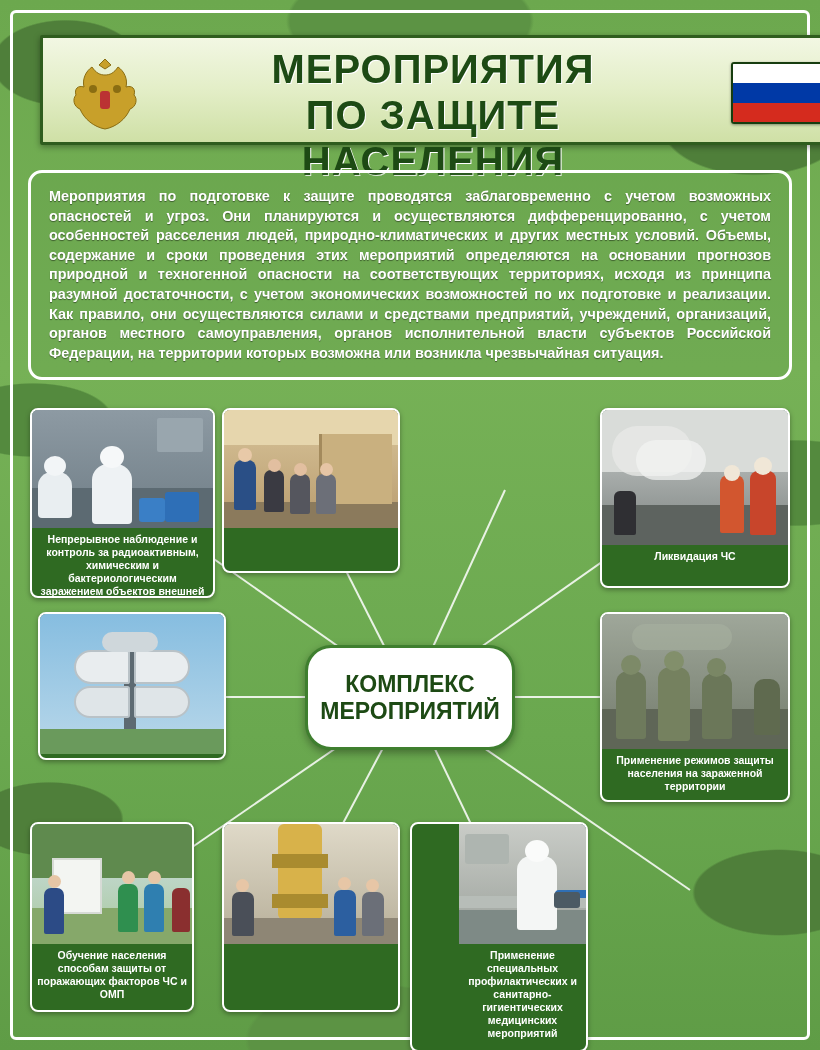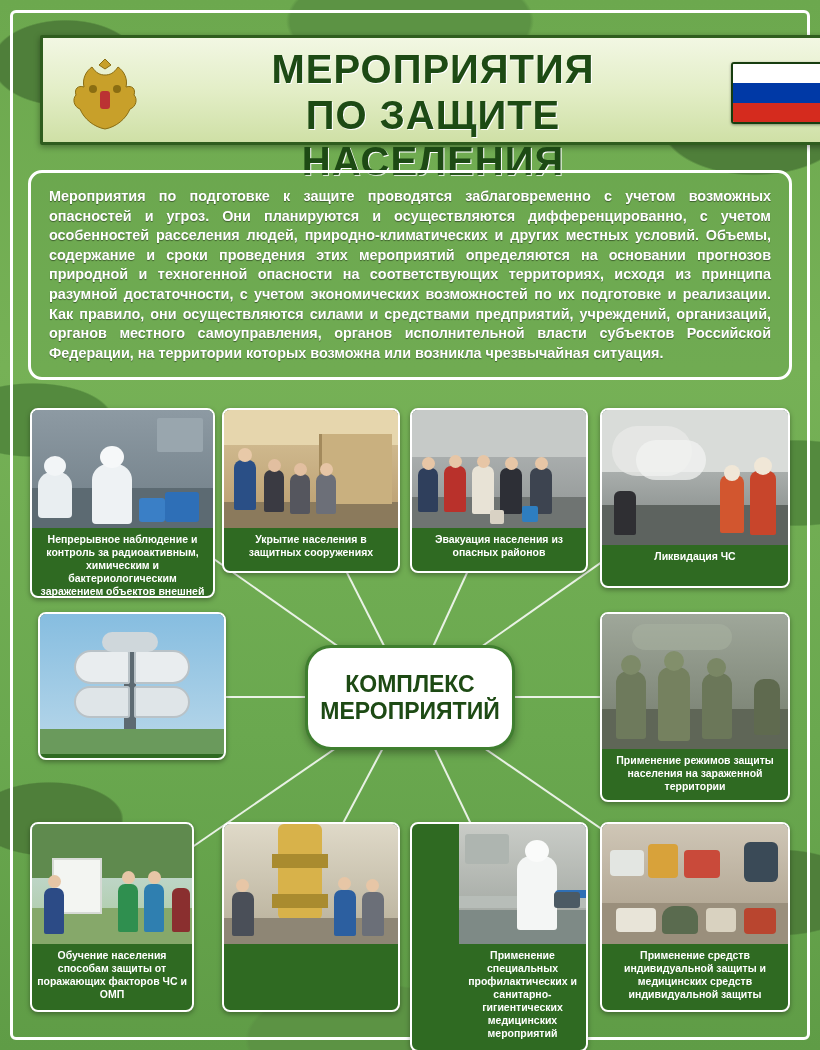--- a/index.html
+++ b/index.html
@@ -195,45 +195,22 @@
         <i style="left:10px;bottom:18px;width:22px;height:50px;background:#2a4f86;border-radius:8px 8px 2px 2px;"></i>
         <i style="left:14px;bottom:66px;width:14px;height:14px;background:#e8c9a8;border-radius:50%;"></i>
         <i style="left:40px;bottom:16px;width:20px;height:42px;background:#3a3a42;border-radius:7px 7px 2px 2px;"></i>
         <i style="left:44px;bottom:56px;width:13px;height:13px;background:#e2bfa0;border-radius:50%;"></i>
         <i style="left:66px;bottom:14px;width:20px;height:40px;background:#55565e;border-radius:7px 7px 2px 2px;"></i>
         <i style="left:70px;bottom:52px;width:13px;height:13px;background:#e2bfa0;border-radius:50%;"></i>
         <i style="left:92px;bottom:14px;width:20px;height:40px;background:#6c6f78;border-radius:7px 7px 2px 2px;"></i>
         <i style="left:96px;bottom:52px;width:13px;height:13px;background:#e6c5a5;border-radius:50%;"></i>
       </div>
     </div>
-    <div class="cap">Укрытие населения в защитных сооружениях</div>
-  </div>
-
-  <div class="card" style="left:410px;top:408px;width:178px;height:165px;">
-    <div class="photo" style="height:118px;">
-      <div class="ph">
-        <i style="left:0;top:0;width:100%;height:100%;background:linear-gradient(180deg,#b9bdbd,#8f9493);"></i>
-        <i style="left:0;top:0;width:100%;height:40%;background:#c6cac8;"></i>
-        <i style="left:0;bottom:0;width:100%;height:26%;background:#6f7472;"></i>
-        <i style="left:6px;bottom:16px;width:20px;height:44px;background:#2f3f5c;border-radius:7px 7px 2px 2px;"></i>
-        <i style="left:10px;bottom:58px;width:13px;height:13px;background:#e7c6a6;border-radius:50%;"></i>
-        <i style="left:32px;bottom:16px;width:22px;height:46px;background:#b9312b;border-radius:7px 7px 2px 2px;"></i>
-        <i style="left:37px;bottom:60px;width:13px;height:13px;background:#e7c6a6;border-radius:50%;"></i>
-        <i style="left:60px;bottom:14px;width:22px;height:48px;background:#e8e3d6;border-radius:7px 7px 2px 2px;"></i>
-        <i style="left:65px;bottom:60px;width:13px;height:13px;background:#e7c6a6;border-radius:50%;"></i>
-        <i style="left:88px;bottom:14px;width:22px;height:46px;background:#2d2f36;border-radius:7px 7px 2px 2px;"></i>
-        <i style="left:93px;bottom:58px;width:13px;height:13px;background:#e7c6a6;border-radius:50%;"></i>
-        <i style="left:118px;bottom:14px;width:22px;height:46px;background:#3d4450;border-radius:7px 7px 2px 2px;"></i>
-        <i style="left:123px;bottom:58px;width:13px;height:13px;background:#e7c6a6;border-radius:50%;"></i>
-        <i style="left:110px;bottom:6px;width:16px;height:16px;background:#2e7ec0;border-radius:2px;"></i>
-        <i style="left:78px;bottom:4px;width:14px;height:14px;background:#d9d2c4;border-radius:2px;"></i>
-      </div>
-    </div>
-    <div class="cap">Эвакуация населения из опасных районов</div>
-  </div>
+  </div>
+
 
   <div class="card" style="left:600px;top:408px;width:190px;height:180px;">
     <div class="photo" style="height:135px;">
       <div class="ph">
         <i style="left:0;top:0;width:100%;height:100%;background:linear-gradient(180deg,#cfd3d1,#7c8280);"></i>
         <i style="left:0;top:0;width:100%;height:46%;background:#d9dcd9;"></i>
         <i style="left:0;bottom:0;width:100%;height:30%;background:#5d635f;"></i>
         <i style="left:10px;top:16px;width:80px;height:50px;background:#e7e9e6;border-radius:40px;opacity:.8;"></i>
         <i style="left:34px;top:30px;width:70px;height:40px;background:#f2f3f1;border-radius:40px;opacity:.75;"></i>
         <i style="right:12px;bottom:10px;width:26px;height:64px;background:#c8452b;border-radius:8px 8px 2px 2px;"></i>
@@ -326,37 +303,20 @@
         <i style="left:58px;bottom:14px;width:40px;height:74px;background:#f4f6f5;border-radius:14px 14px 3px 3px;"></i>
         <i style="left:66px;bottom:82px;width:24px;height:22px;background:#fafbfa;border-radius:50%;"></i>
         <i style="left:96px;bottom:46px;width:40px;height:8px;background:#2f6fb5;border-radius:4px;"></i>
         <i style="right:6px;bottom:36px;width:26px;height:16px;background:#4b5a64;border-radius:3px;"></i>
         <i style="left:6px;top:10px;width:44px;height:30px;background:#aeb5b0;border-radius:3px;"></i>
       </div>
     </div>
     <div class="cap">Применение специальных профилактических и санитарно-гигиентических медицинских мероприятий</div>
   </div>
 
-  <div class="card" style="left:600px;top:822px;width:190px;height:190px;">
-    <div class="photo" style="height:120px;">
-      <div class="ph">
-        <i style="left:0;top:0;width:100%;height:100%;background:linear-gradient(180deg,#cfc6b6,#a89c88);"></i>
-        <i style="left:0;bottom:0;width:100%;height:34%;background:#9a8f7c;"></i>
-        <i style="left:8px;top:26px;width:34px;height:26px;background:#e3e6e2;border-radius:4px;"></i>
-        <i style="left:46px;top:20px;width:30px;height:34px;background:#d8a23a;border-radius:4px;"></i>
-        <i style="left:82px;top:26px;width:36px;height:28px;background:#c94a3a;border-radius:4px;"></i>
-        <i style="right:10px;top:18px;width:34px;height:40px;background:#3a4a57;border-radius:6px;"></i>
-        <i style="left:14px;bottom:12px;width:40px;height:24px;background:#e8e4d8;border-radius:4px;"></i>
-        <i style="left:60px;bottom:10px;width:36px;height:28px;background:#5a6b4f;border-radius:12px 12px 4px 4px;"></i>
-        <i style="left:104px;bottom:12px;width:30px;height:24px;background:#d9d2c0;border-radius:4px;"></i>
-        <i style="right:12px;bottom:10px;width:32px;height:26px;background:#b9452f;border-radius:4px;"></i>
-      </div>
-    </div>
-    <div class="cap">Применение средств индивидуальной защиты и медицинских средств индивидуальной защиты</div>
-  </div>
 
   <div class="center-node">
     <span>
       <span>КОМПЛЕКС</span><br>
       <span>МЕРОПРИЯТИЙ</span>
     </span>
   </div>
 </div>
 
 </body></html>

